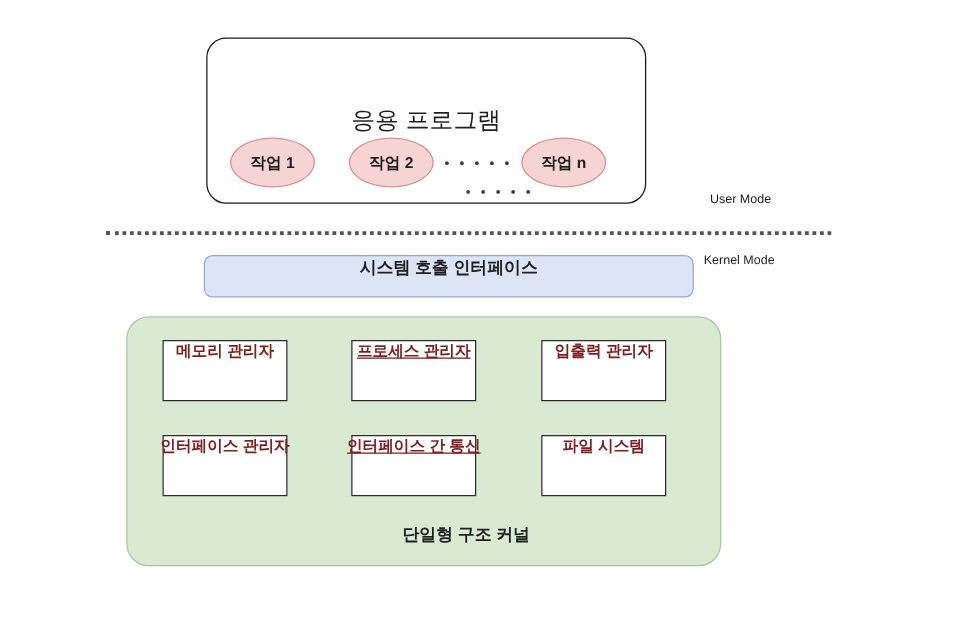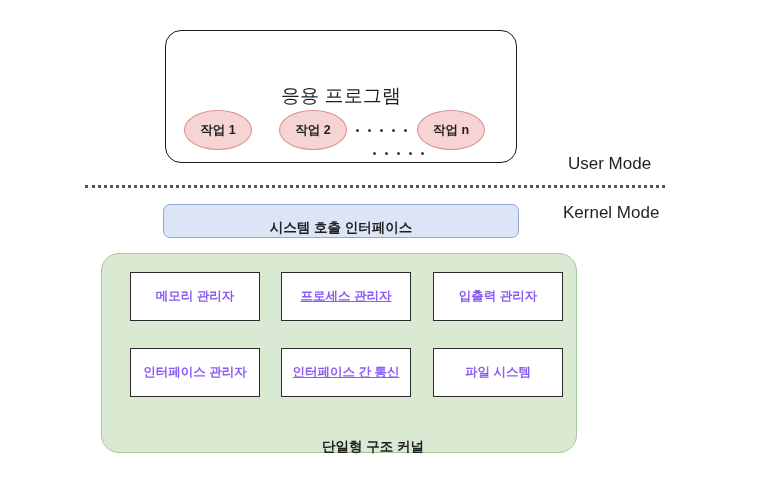--- a/index.html
+++ b/index.html
@@ -90,41 +90,41 @@
     position: absolute;
     left: 85px;
     top: 185px;
     width: 580px;
     height: 0;
     border-top: 3px dotted #555555;
   }
 
   .mode-label {
     position: absolute;
-    font-size: 17px;
+    font-size: 10px;
     font-weight: 400;
     color: #1f1f1f;
     white-space: nowrap;
   }
   .mode-user   { left: 568px; top: 154px; }
   .mode-kernel { left: 563px; top: 203px; }
 
   
   .syscall-box {
     position: absolute;
     left: 163px;
     top: 204px;
-    width: 356px;
+    width: 392px;
     height: 34px;
     box-sizing: border-box;
     background: #dbe5f5;
     border: 1.4px solid #8fa8d8;
     border-radius: 7px;
     display: flex;
-    align-items: flex-end;
+    align-items: flex-start;
     justify-content: center;
     font-size: 13.5px;
     font-weight: 700;
     color: #1f1f1f;
   }
 
   
   .kernel-box {
     position: absolute;
     left: 101px;
@@ -141,42 +141,42 @@
     position: absolute;
     left: 101px;
     top: 253px;
     width: 476px;
     height: 200px;
   }
 
   .module {
     position: absolute;
     box-sizing: border-box;
-    width: 130px;
+    width: 100px;
     height: 49px;
     background: #ffffff;
     border: 1.6px solid #2b2b2b;
     display: flex;
-    align-items: center;
+    align-items: flex-start;
     justify-content: center;
     font-size: 12.5px;
     font-weight: 700;
-    color: #8b5cf6;
+    color: #7f1d1d;
     white-space: nowrap;
   }
   .col-0 { left: 29px; }
   .col-1 { left: 180px; text-decoration: underline; }
   .col-2 { left: 332px; }
   .row-0 { top: 19px; }
   .row-1 { top: 95px; }
 
   .kernel-caption {
     position: absolute;
     left: 0;
-    top: 185px;
+    top: 166px;
     width: 544px;
     text-align: center;
     font-size: 13.5px;
     font-weight: 700;
     color: #1f1f1f;
   }
 </style>
 </head>
 <body>
 

